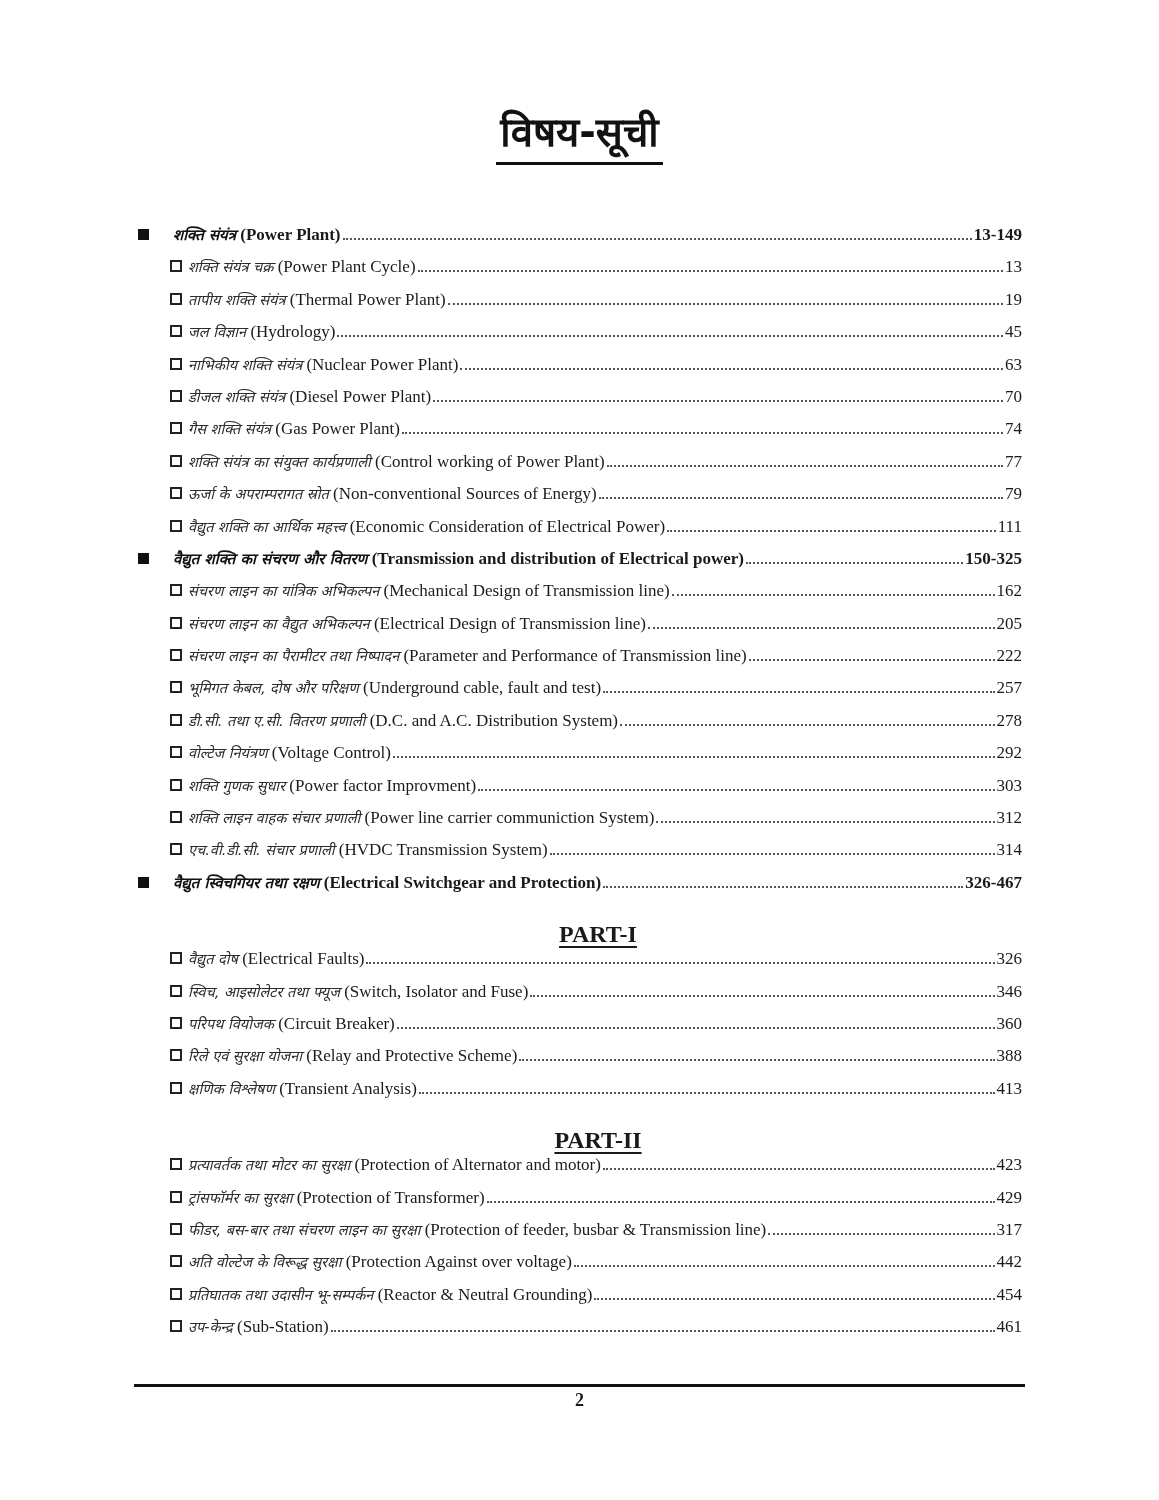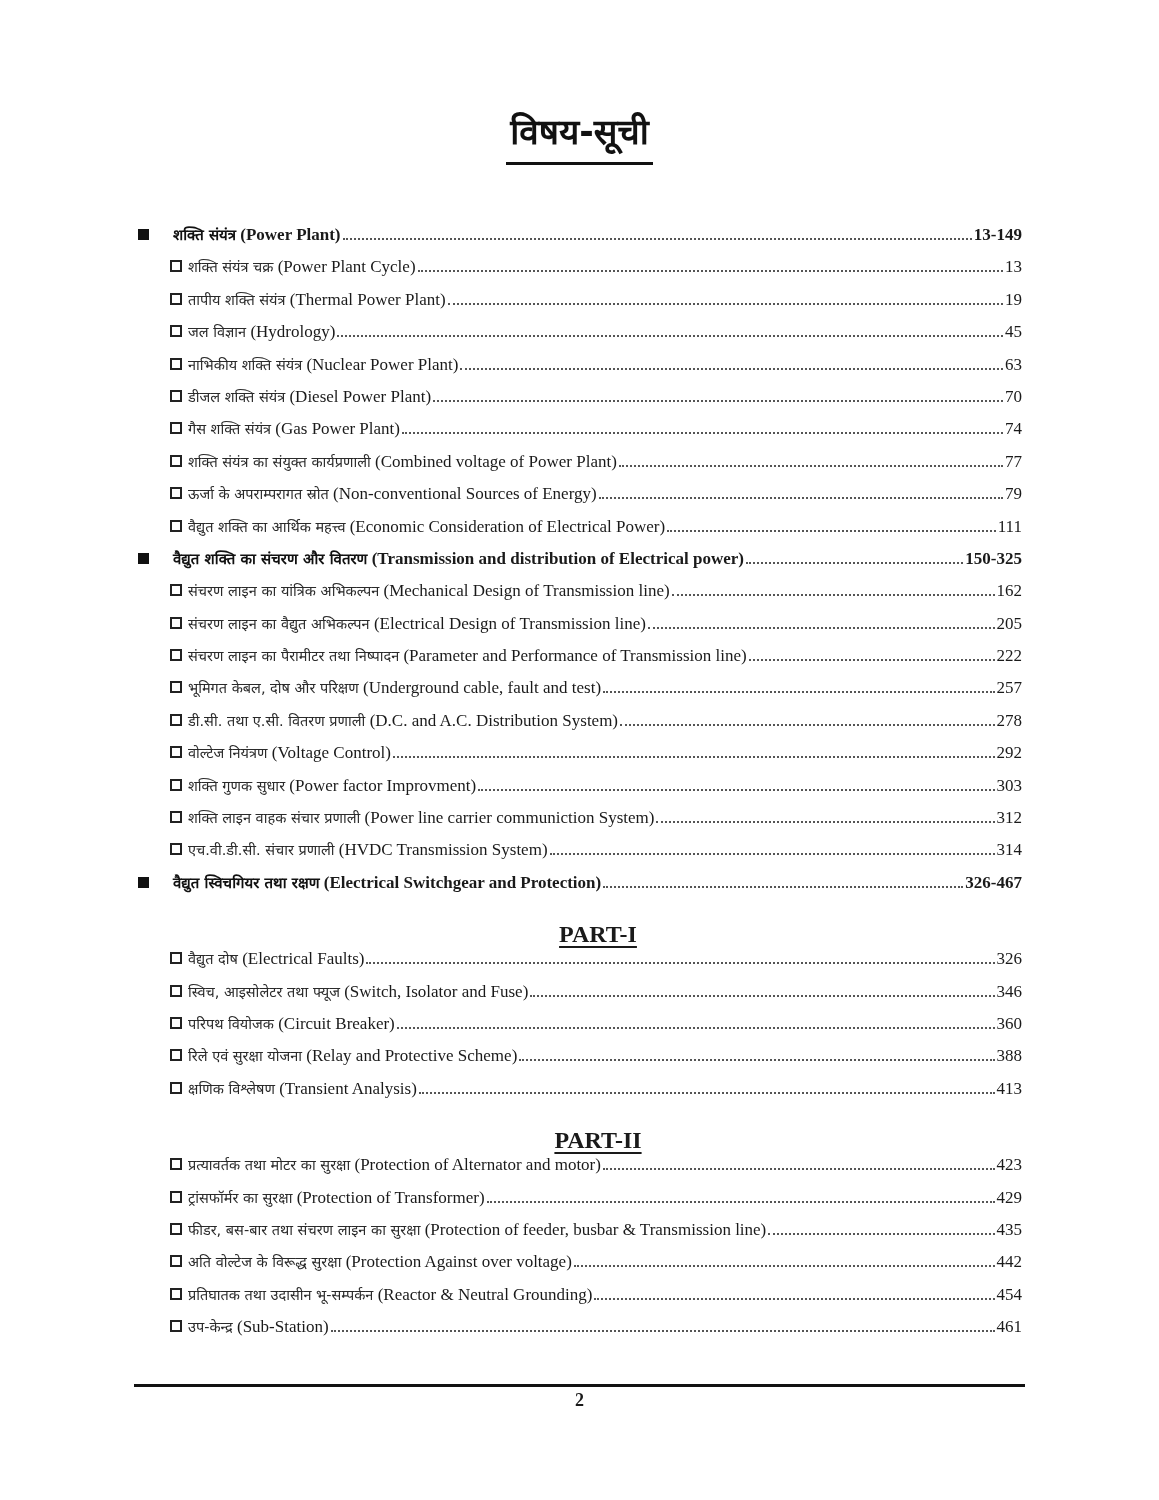--- a/index.html
+++ b/index.html
@@ -19,21 +19,21 @@
       position: absolute;
       left: 0;
       width: 1159px;
       top: 108px;
       text-align: center;
     }
     .page-title span {
       display: inline-block;
       font-family: "DejaVu Sans", sans-serif;
       font-weight: bold;
-      font-size: 35px;
+      font-size: 40px;
       line-height: 48px;
       padding: 0 4px 6px 4px;
       border-bottom: 3px solid #111;
       color: #111;
     }
     .toc {
       position: absolute;
       left: 134px;
       top: 224px;
       width: 888px;
@@ -68,20 +68,21 @@
       height: 8px;
       border: 2px solid #222;
       margin-right: 6px;
       position: relative;
       top: 0px;
     }
     .hi {
       font-family: "DejaVu Sans", sans-serif;
       font-size: 14.5px;
       color: #2a2a2a;
+      font-style: italic;
     }
     .row.section .hi {
       font-size: 15px;
       font-weight: bold;
       color: #111;
     }
     .en {
       font-family: "Liberation Serif", serif;
     }
     .leader {
@@ -143,21 +144,21 @@
     <span class="hi">शक्ति संयंत्र</span>&nbsp;<span class="en">(Power Plant)</span>
     <span class="leader"></span>
     <span class="page">13-149</span>
   </div>
   <div class="row sub"><span class="bullet-hollow"></span><span class="hi">शक्ति संयंत्र चक्र</span>&nbsp;<span class="en">(Power Plant Cycle)</span><span class="leader"></span><span class="page">13</span></div>
   <div class="row sub"><span class="bullet-hollow"></span><span class="hi">तापीय शक्ति संयंत्र</span>&nbsp;<span class="en">(Thermal Power Plant)</span><span class="leader"></span><span class="page">19</span></div>
   <div class="row sub"><span class="bullet-hollow"></span><span class="hi">जल विज्ञान</span>&nbsp;<span class="en">(Hydrology)</span><span class="leader"></span><span class="page">45</span></div>
   <div class="row sub"><span class="bullet-hollow"></span><span class="hi">नाभिकीय शक्ति संयंत्र</span>&nbsp;<span class="en">(Nuclear Power Plant)</span><span class="leader"></span><span class="page">63</span></div>
   <div class="row sub"><span class="bullet-hollow"></span><span class="hi">डीजल शक्ति संयंत्र</span>&nbsp;<span class="en">(Diesel Power Plant)</span><span class="leader"></span><span class="page">70</span></div>
   <div class="row sub"><span class="bullet-hollow"></span><span class="hi">गैस शक्ति संयंत्र</span>&nbsp;<span class="en">(Gas Power Plant)</span><span class="leader"></span><span class="page">74</span></div>
-  <div class="row sub"><span class="bullet-hollow"></span><span class="hi">शक्ति संयंत्र का संयुक्त कार्यप्रणाली</span>&nbsp;<span class="en">(Combined voltage of Power Plant)</span><span class="leader"></span><span class="page">77</span></div>
+  <div class="row sub"><span class="bullet-hollow"></span><span class="hi">शक्ति संयंत्र का संयुक्त कार्यप्रणाली</span>&nbsp;<span class="en">(Control working of Power Plant)</span><span class="leader"></span><span class="page">77</span></div>
   <div class="row sub"><span class="bullet-hollow"></span><span class="hi">ऊर्जा के अपराम्परागत स्रोत</span>&nbsp;<span class="en">(Non-conventional Sources of Energy)</span><span class="leader"></span><span class="page">79</span></div>
   <div class="row sub"><span class="bullet-hollow"></span><span class="hi">वैद्युत शक्ति का आर्थिक महत्त्व</span>&nbsp;<span class="en">(Economic Consideration of Electrical Power)</span><span class="leader"></span><span class="page">111</span></div>
 
   <div class="row section">
     <span class="bullet-filled"></span>
     <span class="hi">वैद्युत शक्ति का संचरण और वितरण</span>&nbsp;<span class="en">(Transmission and distribution of Electrical power)</span>
     <span class="leader"></span>
     <span class="page">150-325</span>
   </div>
   <div class="row sub"><span class="bullet-hollow"></span><span class="hi">संचरण लाइन का यांत्रिक अभिकल्पन</span>&nbsp;<span class="en">(Mechanical Design of Transmission line)</span><span class="leader"></span><span class="page">162</span></div>
@@ -184,21 +185,21 @@
   <div class="row sub"><span class="bullet-hollow"></span><span class="hi">स्विच, आइसोलेटर तथा फ्यूज</span>&nbsp;<span class="en"> (Switch, Isolator and Fuse)</span><span class="leader"></span><span class="page">346</span></div>
   <div class="row sub"><span class="bullet-hollow"></span><span class="hi">परिपथ वियोजक</span>&nbsp;<span class="en">(Circuit Breaker)</span><span class="leader"></span><span class="page">360</span></div>
   <div class="row sub"><span class="bullet-hollow"></span><span class="hi">रिले एवं सुरक्षा योजना</span>&nbsp;<span class="en">(Relay and Protective Scheme)</span><span class="leader"></span><span class="page">388</span></div>
   <div class="row sub"><span class="bullet-hollow"></span><span class="hi">क्षणिक विश्लेषण</span>&nbsp;<span class="en">(Transient Analysis)</span><span class="leader"></span><span class="page">413</span></div>
 
   <div class="part-heading">
     <span>PART-II</span>
   </div>
   <div class="row sub"><span class="bullet-hollow"></span><span class="hi">प्रत्यावर्तक तथा मोटर का सुरक्षा</span>&nbsp;<span class="en">(Protection of Alternator and motor)</span><span class="leader"></span><span class="page">423</span></div>
   <div class="row sub"><span class="bullet-hollow"></span><span class="hi">ट्रांसफॉर्मर का सुरक्षा</span>&nbsp;<span class="en">(Protection of Transformer)</span><span class="leader"></span><span class="page">429</span></div>
-  <div class="row sub"><span class="bullet-hollow"></span><span class="hi">फीडर, बस-बार तथा संचरण लाइन का सुरक्षा</span>&nbsp;<span class="en"> (Protection of feeder, busbar &amp; Transmission line)</span><span class="leader"></span><span class="page">435</span></div>
+  <div class="row sub"><span class="bullet-hollow"></span><span class="hi">फीडर, बस-बार तथा संचरण लाइन का सुरक्षा</span>&nbsp;<span class="en"> (Protection of feeder, busbar &amp; Transmission line)</span><span class="leader"></span><span class="page">317</span></div>
   <div class="row sub"><span class="bullet-hollow"></span><span class="hi">अति वोल्टेज के विरूद्ध सुरक्षा</span>&nbsp;<span class="en">(Protection Against over voltage)</span><span class="leader"></span><span class="page">442</span></div>
   <div class="row sub"><span class="bullet-hollow"></span><span class="hi">प्रतिघातक तथा उदासीन भू-सम्पर्कन</span>&nbsp;<span class="en">(Reactor &amp; Neutral Grounding)</span><span class="leader"></span><span class="page">454</span></div>
   <div class="row sub"><span class="bullet-hollow"></span><span class="hi">उप-केन्द्र</span>&nbsp;<span class="en">(Sub-Station)</span><span class="leader"></span><span class="page">461</span></div>
 
 </div>
 
 <div class="footer-rule"></div>
 <div class="page-number">2</div>
 
 </body></html>

